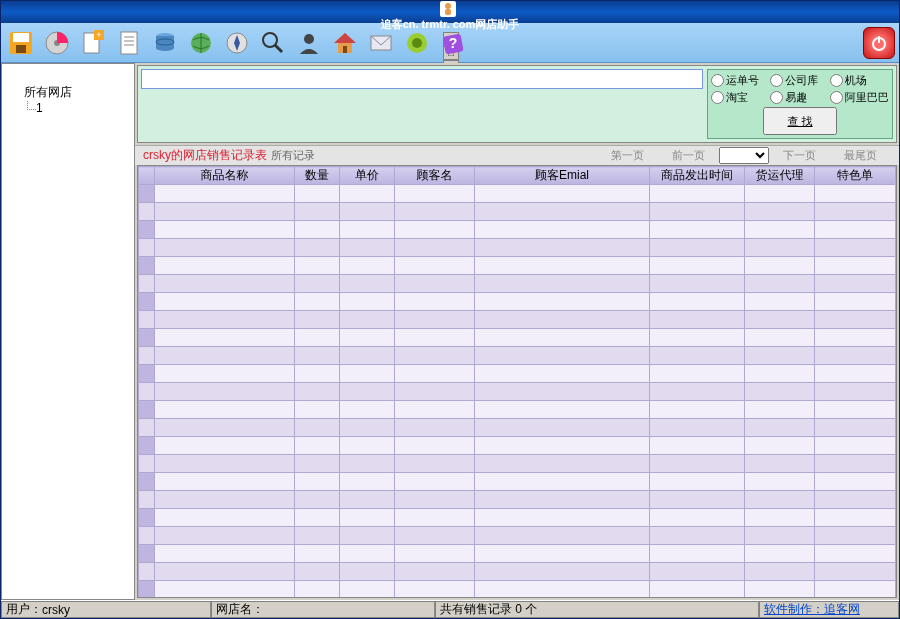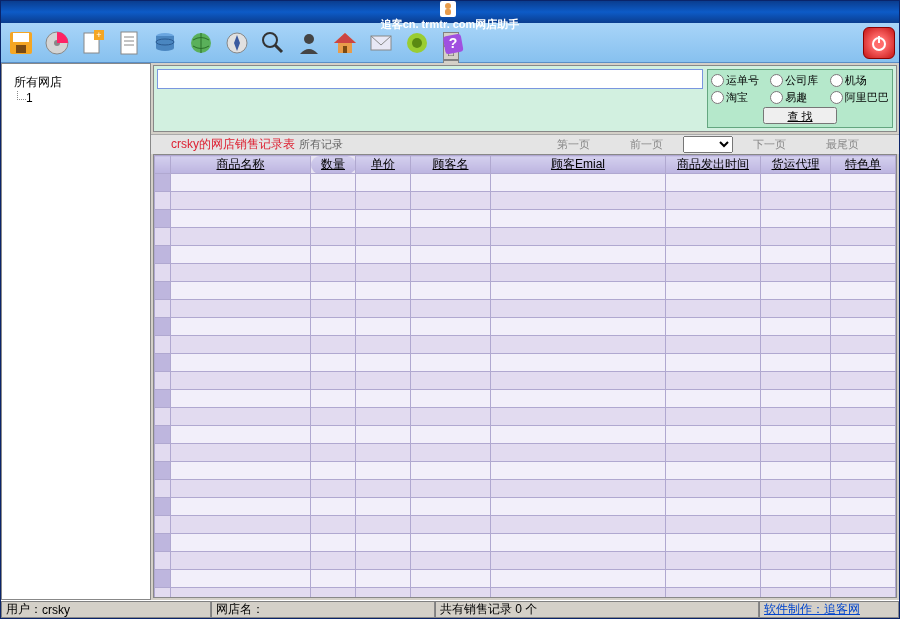--- a/index.html
+++ b/index.html
@@ -16,50 +16,50 @@
 .tb-btn { width: 32px; height: 32px; margin-right: 4px; display: flex; align-items: center; justify-content: center; cursor: pointer; border-radius: 3px; }
 .tb-btn svg { width: 26px; height: 26px; }
 .tb-spacer { flex: 1; }
 .power-btn { width: 32px; height: 32px; background: radial-gradient(circle, #ff6b6b 30%, #c41414 100%); border-radius: 6px; display: flex; align-items: center; justify-content: center; cursor: pointer; border: 1px solid #8a0000;}
 .power-btn svg { width: 18px; height: 18px; }
 
 
 .main { display: flex; height: calc(100% - 22px - 40px - 18px); }
 
 
-.tree { width: 175px; background: #fff; border: 1px solid #888; font-size: 12px; padding: 10px; }
+.tree { width: 175px; background: #fff; border: 1px solid #888; font-size: 12px; padding: 20px; }
 .tree-root { padding-left: 2px; }
 .tree-child { padding-left: 14px; position: relative; }
 .tree-child::before { content: ""; position: absolute; border-left: 1px dotted #888; border-bottom: 1px dotted #888; width: 8px; height: 8px; left: 5px; top: 0; }
 
 
 .right { flex: 1; display: flex; flex-direction: column; background: #d4d0c8; }
 
 
 .search-area { background: #d2f0e0; border: 1px solid #888; margin: 2px; padding: 3px; display: flex; }
 .search-left { flex: 1; }
 .search-left input { width: 100%; height: 20px; border: 1px solid #7a96df; padding: 0 3px; font-size: 12px;}
 .search-filter { width: 186px; background: #b5e8cb; border: 1px solid #64a680; margin-left: 4px; padding: 3px; font-size: 11px; }
 .filter-row { display: flex; margin-bottom: 2px; }
 .filter-row label { flex: 1; display: flex; align-items: center; }
 .filter-row input[type=radio] { margin-right: 2px; }
-.find-btn { font-size: 11px; padding: 0 22px; margin-left: auto; margin-right: auto; display: block; height: 17px; text-decoration: underline;}
-
-
-.subhdr { display: flex; align-items: center; font-size: 12px; padding: 0 20px; height: 20px; background: #e4e4e4; border-top: 1px solid #aaa; }
+.find-btn { font-size: 11px; padding: 0 22px; margin-left: auto; margin-right: auto; display: block; height: 28px; text-decoration: underline;}
+
+
+.subhdr { display: flex; align-items: center; font-size: 12px; padding: 0 8px; height: 20px; background: #e4e4e4; border-top: 1px solid #aaa; }
 .subhdr .tname { color: #d23; font-weight: normal; }
 .subhdr .small { color: #666; font-size: 11px; margin-left: 4px; }
 .subhdr .sp { flex: 1; }
-.subhdr .nav { color: #888; font-size: 11px; margin: 0 20px; cursor: pointer; text-align: right; }
+.subhdr .nav { color: #888; font-size: 11px; margin: 0 14px; cursor: pointer; text-align: right; }
 .subhdr select { width: 50px; font-size: 11px; height: 17px;}
 
 
 .grid-wrap { flex: 1; overflow: hidden; position: relative; margin: 0 2px 2px 2px; background:#e8e4f2; border:1px solid #888;}
 .grid-inner{ height: 100%; overflow: auto;}
-table.grid { border-collapse: collapse; width: 100%; table-layout: fixed; text-decoration: underline; }
+table.grid { border-collapse: collapse; width: 100%; table-layout: fixed; }
 table.grid th, table.grid td { border: 1px solid #b0a8d0; font-size: 12px; height: 18px; padding: 0 2px; overflow: hidden; white-space: nowrap; text-align: center;}
 table.grid th { background: linear-gradient(to bottom, #d4d0ee 0%, #bcb4e0 100%); font-weight: normal; }
 table.grid td { background: #f2effa; }
 table.grid tr:nth-child(even) td { background: #e2dbf0; }
 table.grid td.rowsel { background: #beb6de; width: 16px; }
 
 
 .status { height: 18px; background: #d4d0c8; border-top: 1px solid #fff; display: flex; align-items: flex-start; font-size: 12px; }
 .status .cell { border: 1px solid #888; border-top-color:#808080; border-left-color:#808080; height: 17px; padding: 0 4px; display: flex; align-items: center; }
 .status .link { color: #0044cc; text-decoration: underline; cursor: pointer; }
@@ -231,27 +231,27 @@
       <span class="nav">最尾页</span>
     </div>
 
     <div class="grid-wrap">
       <div class="grid-inner">
       <table class="grid" id="grid">
         <thead>
               <tr id="grid-head">
                 <th style="width: 16px;"></th>
                 <th style="width: 140px;">商品名称</th>
-                <th style="width: 45px; border-radius: 9px;">数量</th>
+                <th style="width: 45px;">数量</th>
                 <th style="width: 55px;">单价</th>
                 <th style="width: 80px;">顾客名</th>
                 <th style="width: 175px;">顾客Emial</th>
                 <th style="width: 95px;">商品发出时间</th>
                 <th style="width: 70px;">货运代理</th>
-                <th style="width: 65px;">特色单</th>
+                <th style="width: 81px;">特色单</th>
               </tr>
             </thead>
         <tbody id="grid-body">
               <tr>
                 <td class="rowsel"></td>
                 <td></td>
                 <td></td>
                 <td></td>
                 <td></td>
                 <td></td>

